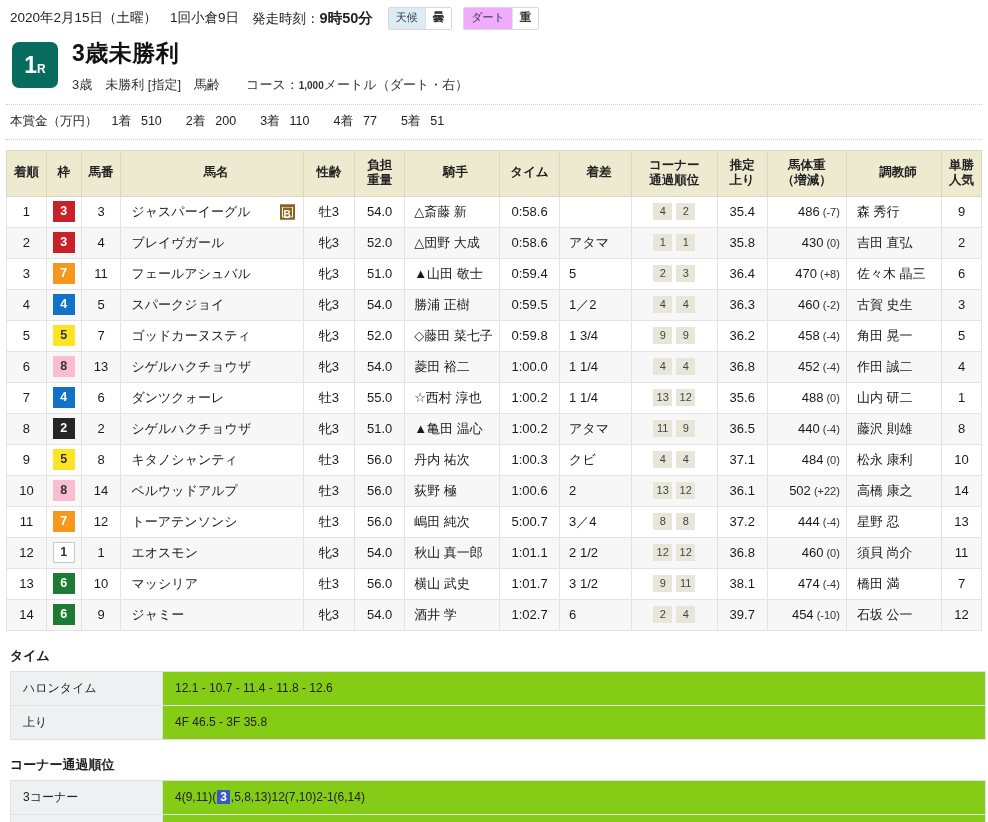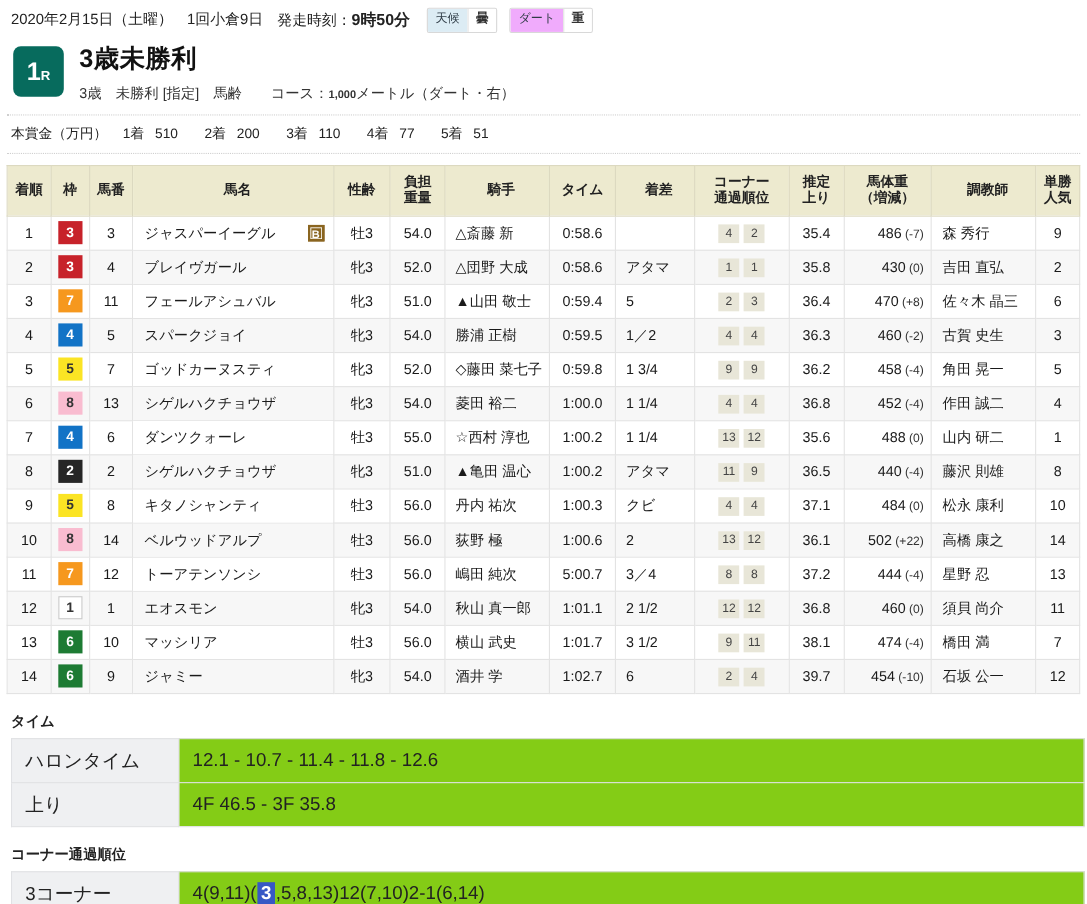--- a/index.html
+++ b/index.html
@@ -134,21 +134,21 @@
     text-align: center; padding: 0 3px; display: inline-block;
   }
   .wt-delta { font-size: 11px; color: #333; }
 
   
   .sec-title {
     font-size: 13px; font-weight: bold; color: #222;
     margin: 16px 0 6px 4px;
   }
   table.kv {
-    width: 976px; border-collapse: collapse; font-size: 17px;
+    width: 976px; border-collapse: collapse; font-size: 12px;
     margin-left: 4px;
   }
   table.kv th {
     width: 152px; background: #eff0f2; border: 1px solid #e0e1e4;
     text-align: left; font-weight: normal; color: #222;
     padding: 8px 12px;
   }
   table.kv td {
     border: 1px solid #e0e1e4; background: #84cc16;
     padding: 8px 12px; color: #222;

